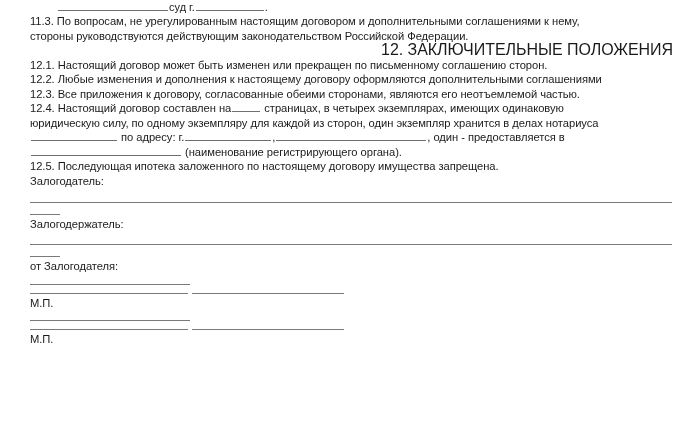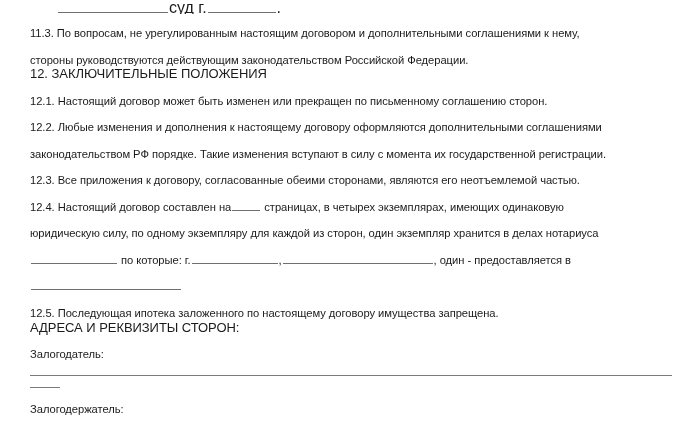--- a/index.html
+++ b/index.html
@@ -24,34 +24,34 @@
     box-sizing: border-box;
     padding: 0 27px 0 30px;
   }
 
   
   .ln {
     font-size: 11.2px;
     line-height: 14.55px;
     white-space: nowrap;
     letter-spacing: -0.05px;
-    margin-top: 12px;
   }
 
   .heading {
-    font-size: 13px;
+    font-size: 16px;
     line-height: 14.55px;
     white-space: nowrap;
     letter-spacing: -0.05px;
+    text-align: right;
   }
 
   
   .toprow {
     height: 14px;
-    font-size: 16px;
+    font-size: 11px;
     line-height: 14px;
     white-space: nowrap;
     padding-left: 27px;
     box-sizing: border-box;
     overflow: hidden;
   }
 
   
   .blank {
     display: inline-block;
@@ -102,38 +102,36 @@
   </div>
 
   <div class="ln">11.3. По вопросам, не урегулированным настоящим договором и дополнительными соглашениями к нему,</div>
   <div class="ln">стороны руководствуются действующим законодательством Российской Федерации.</div>
 
   <div class="heading">12. ЗАКЛЮЧИТЕЛЬНЫЕ ПОЛОЖЕНИЯ</div>
 
   <div class="ln">12.1. Настоящий договор может быть изменен или прекращен по письменному соглашению сторон.</div>
 
   <div class="ln">12.2. Любые изменения и дополнения к настоящему договору оформляются дополнительными соглашениями</div>
-  <div class="ln">законодательством РФ порядке. Такие изменения вступают в силу с момента их государственной регистрации.</div>
 
   <div class="ln">12.3. Все приложения к договору, согласованные обеими сторонами, являются его неотъемлемой частью.</div>
 
   <div class="ln">
     <span>12.4. Настоящий договор составлен на</span><span class="blank b-xs"></span> <span>страницах, в четырех экземплярах, имеющих одинаковую</span>
   </div>
   <div class="ln">юридическую силу, по одному экземпляру для каждой из сторон, один экземпляр хранится в делах нотариуса</div>
   <div class="ln">
-    <span class="blank b-lg"></span> <span>по которые: г.</span><span class="blank b-lg"></span><span>,</span><span class="blank b-xxl"></span><span>, один - предоставляется в</span>
+    <span class="blank b-lg"></span> <span>по адресу: г.</span><span class="blank b-lg"></span><span>,</span><span class="blank b-xxl"></span><span>, один - предоставляется в</span>
   </div>
   <div class="ln">
-    <span class="blank b-xxl"></span> 
+    <span class="blank b-xxl"></span> <span>(наименование регистрирующего органа).</span>
   </div>
 
   <div class="ln">12.5. Последующая ипотека заложенного по настоящему договору имущества запрещена.</div>
 
-  <div class="heading">АДРЕСА И РЕКВИЗИТЫ СТОРОН:</div>
   <div class="ln">Залогодатель:</div>
 
   <div class="sp13"></div>
   <div class="rule rule-full"></div>
   <div class="sp11"></div>
   <div class="rule rule-stub"></div>
   <div class="sp2"></div>
   <div class="ln">Залогодержатель:</div>
 
   <div class="sp13"></div>

